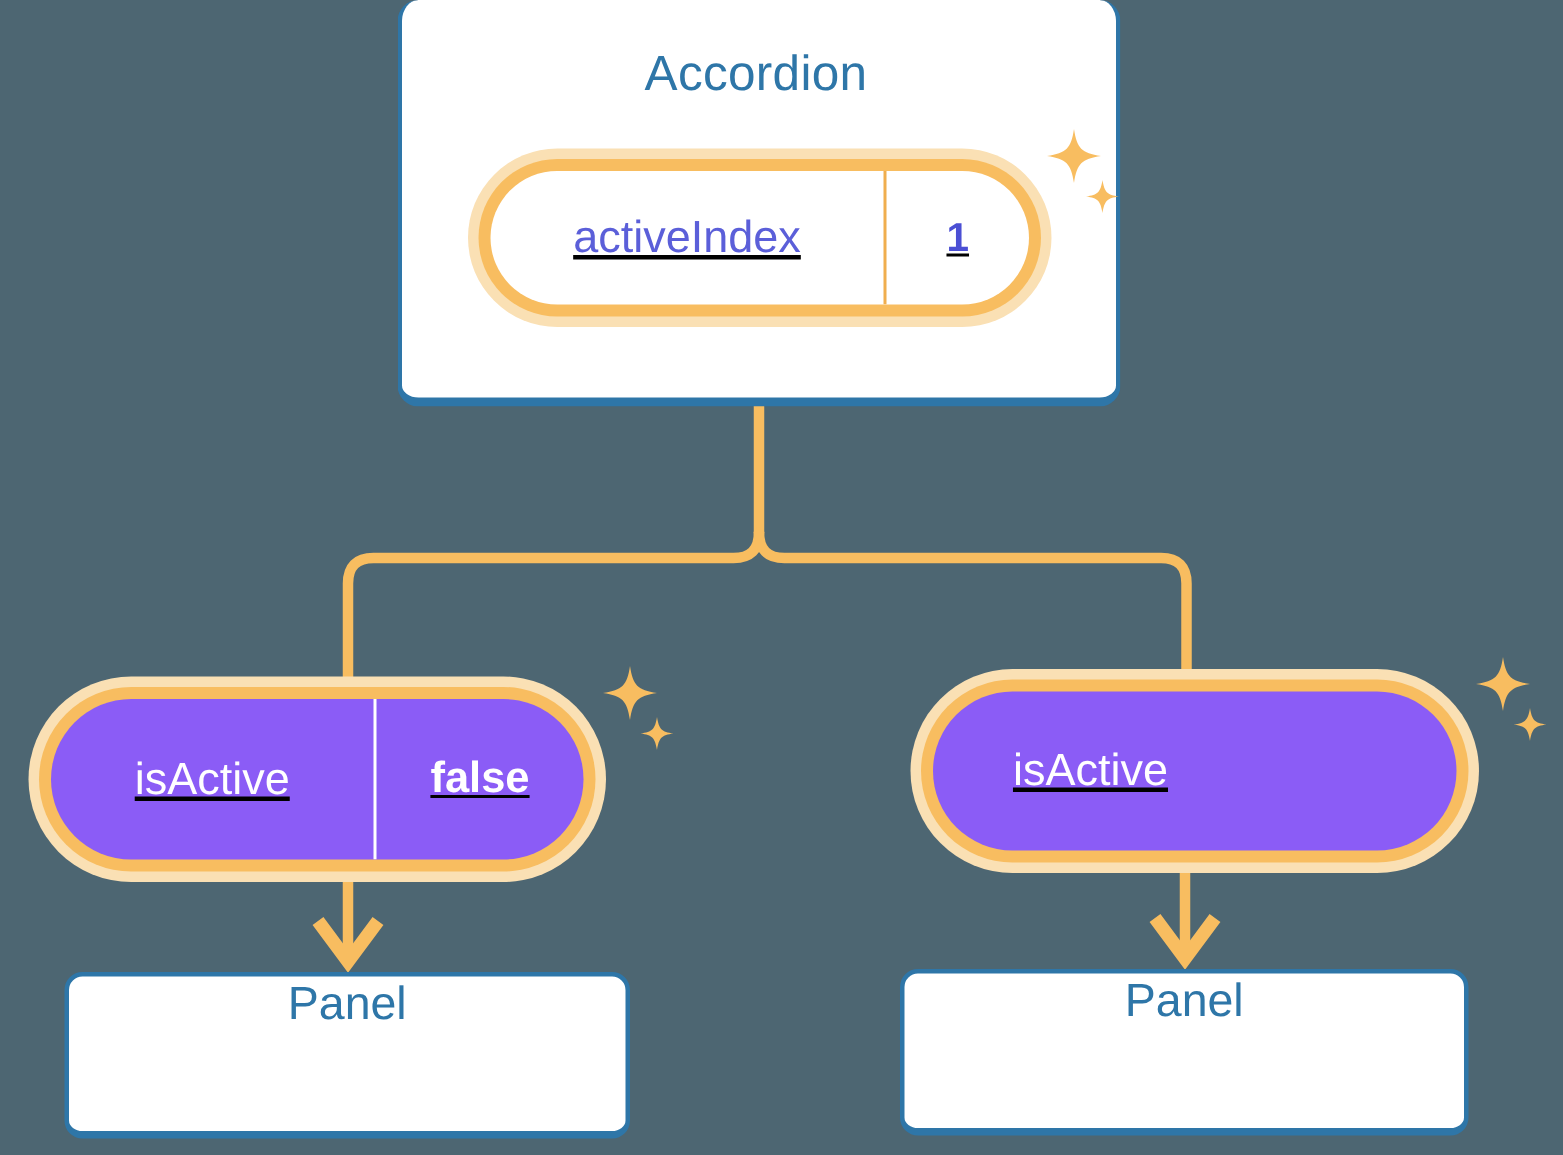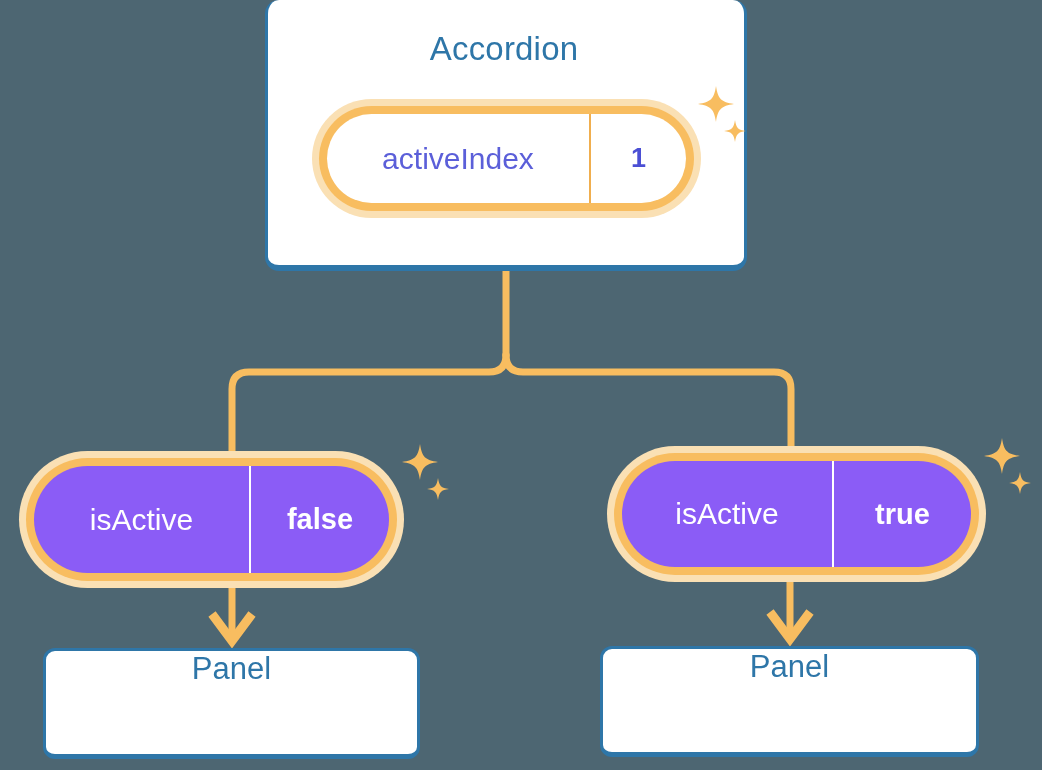--- a/index.html
+++ b/index.html
@@ -91,20 +91,21 @@
   }
   .ring-core {
     position: absolute;
     left: 15px; top: 15px;
     right: 15px; bottom: 15px;
     box-sizing: border-box;
     border-radius: 999px;
     display: flex;
     align-items: stretch;
     overflow: hidden;
+    text-decoration: underline;
   }
   .core-white { background: #ffffff; }
   .core-purple { background: #8b5cf6; }
 
   .pill-key, .pill-val {
     display: flex;
     align-items: center;
     justify-content: center;
     box-sizing: border-box;
     white-space: nowrap;
@@ -242,21 +243,20 @@
       <path d="M24 4 C26 17 29 20 42 22 C29 24 26 27 24 40 C22 27 19 24 6 22 C19 20 22 17 24 4 Z" fill="#f8bd60"></path>
       <path d="M42 38 C43.3 46 45 48 53 49 C45 50 43.3 52 42 60 C40.7 52 39 50 31 49 C39 48 40.7 46 42 38 Z" fill="#f8bd60"></path>
     </svg>
   </div>
 
   <div class="pill-wrap" id="pill-right-wrap">
     <div class="ring"></div>
     <div class="ring-inner"></div>
     <div class="ring-core core-purple">
       <div class="pill-key">isActive</div>
-      <div class="pill-val">true</div>
     </div>
   </div>
 
   <div class="sparkle" style="left:978px; top:434px;">
     <svg width="56" height="62" viewBox="0 0 56 62">
       <path d="M24 4 C26 17 29 20 42 22 C29 24 26 27 24 40 C22 27 19 24 6 22 C19 20 22 17 24 4 Z" fill="#f8bd60"></path>
       <path d="M42 38 C43.3 46 45 48 53 49 C45 50 43.3 52 42 60 C40.7 52 39 50 31 49 C39 48 40.7 46 42 38 Z" fill="#f8bd60"></path>
     </svg>
   </div>
 

